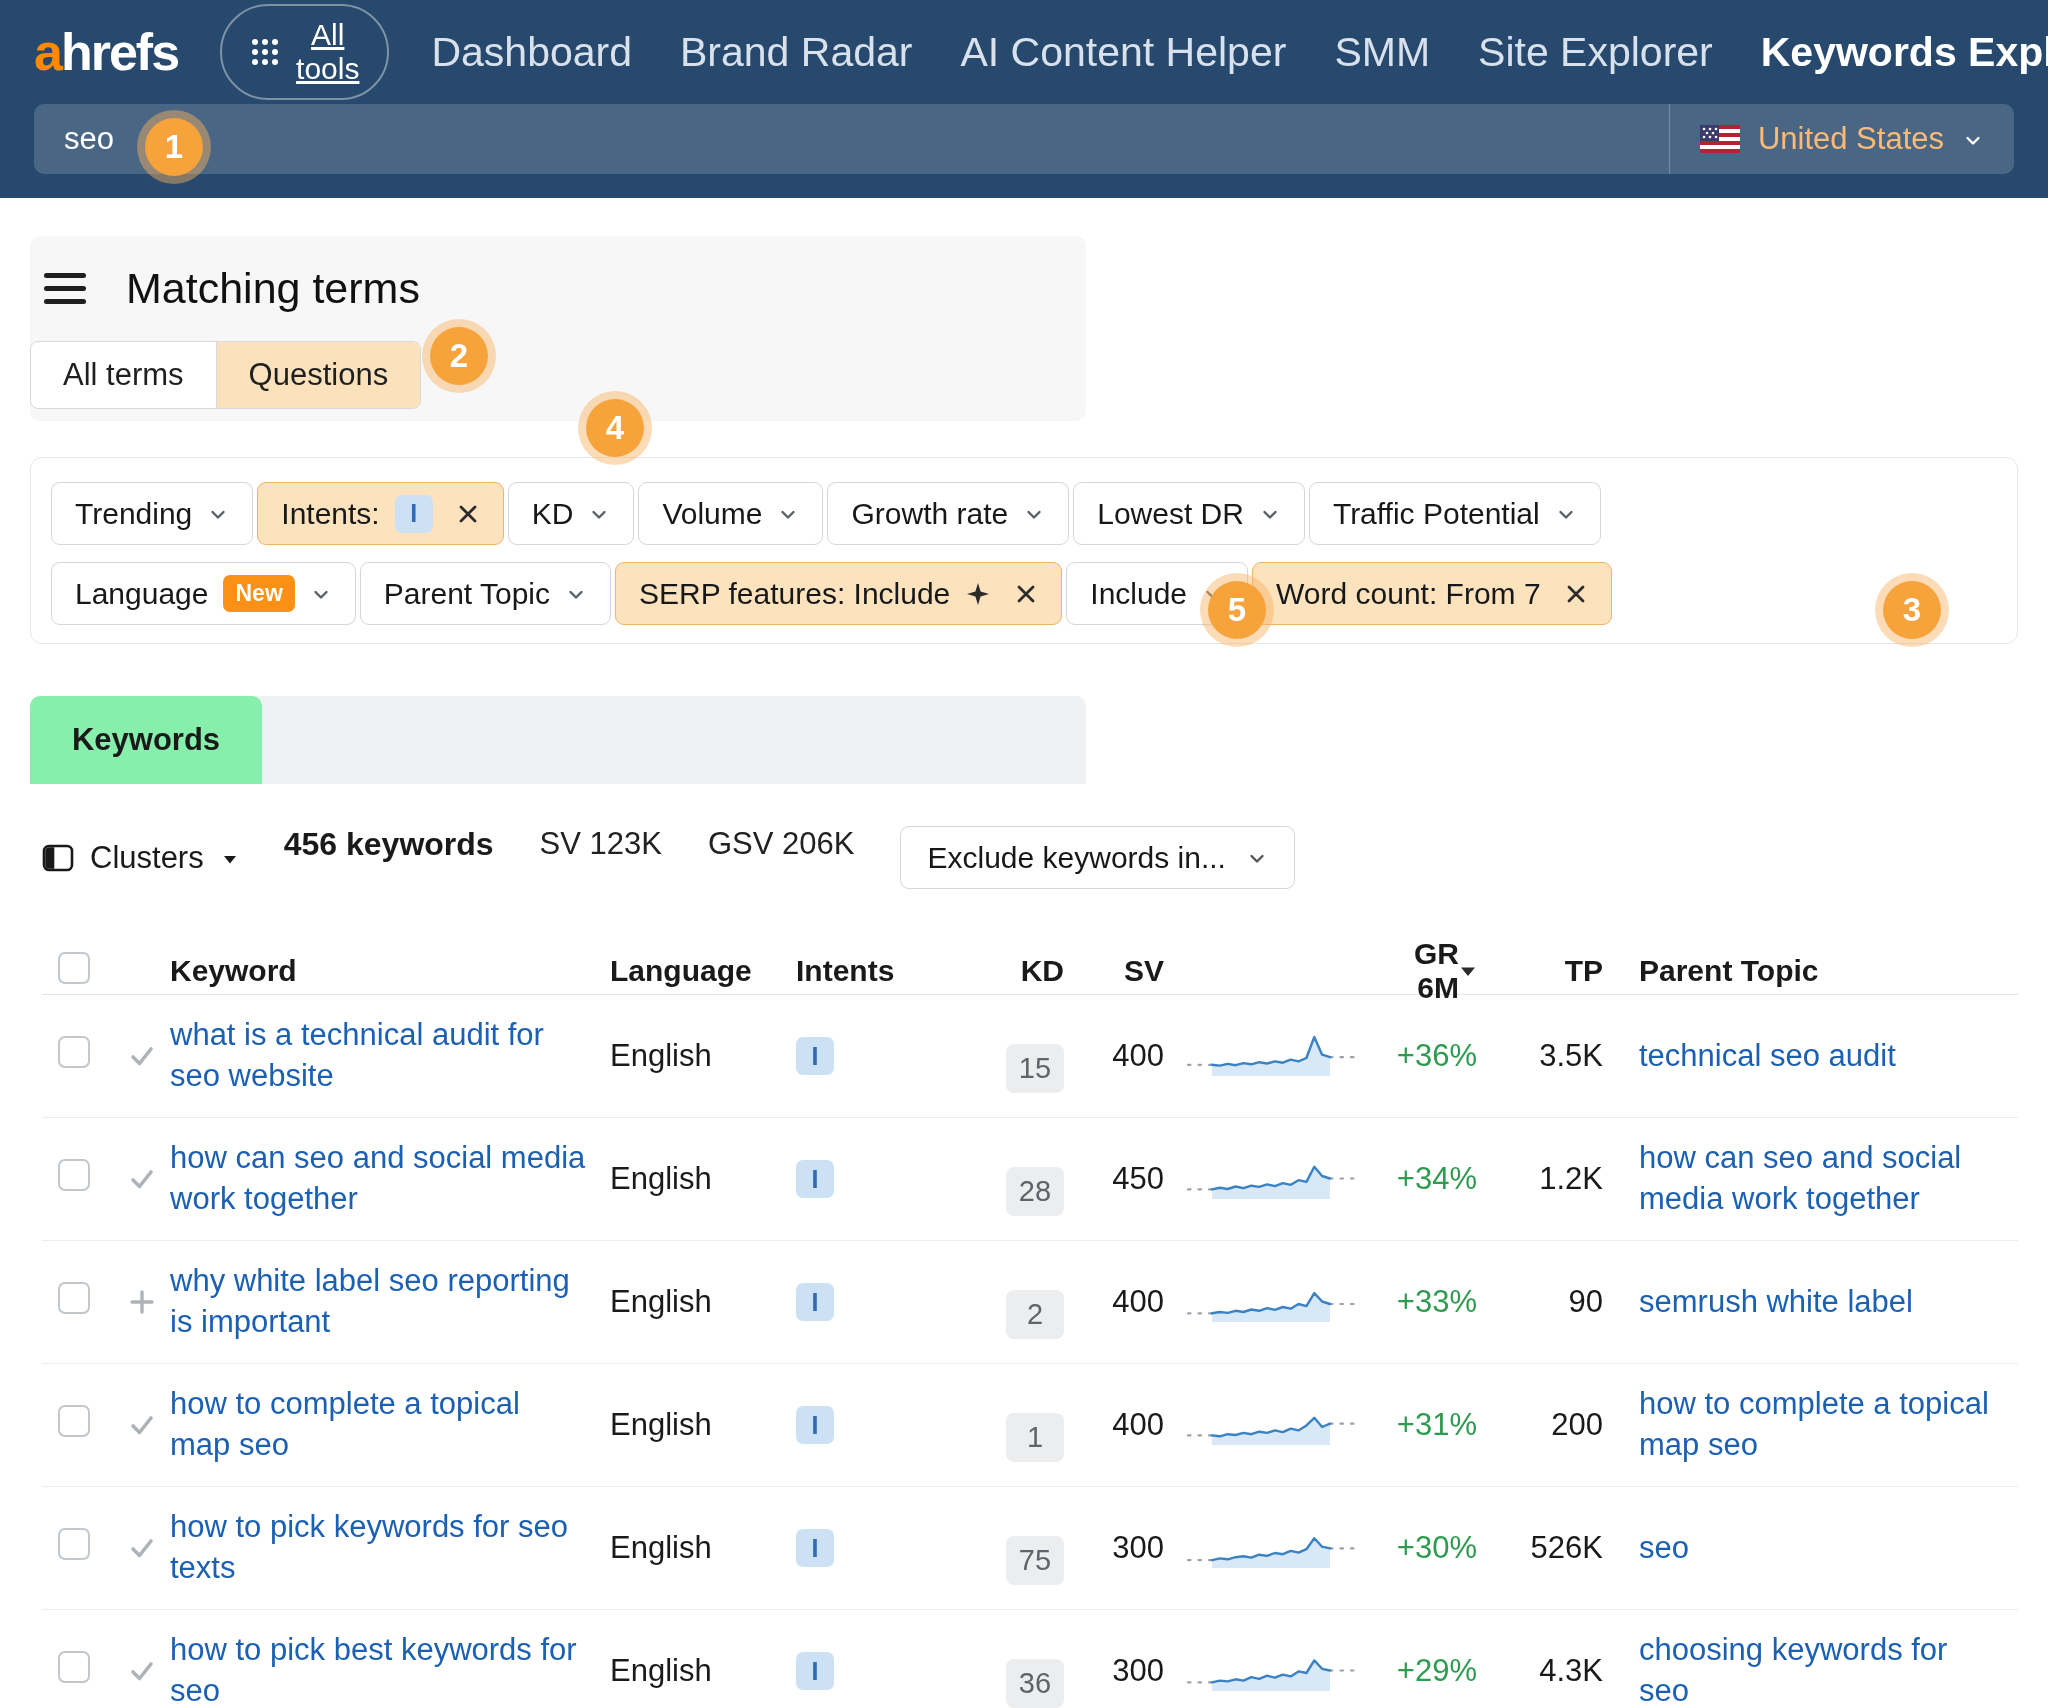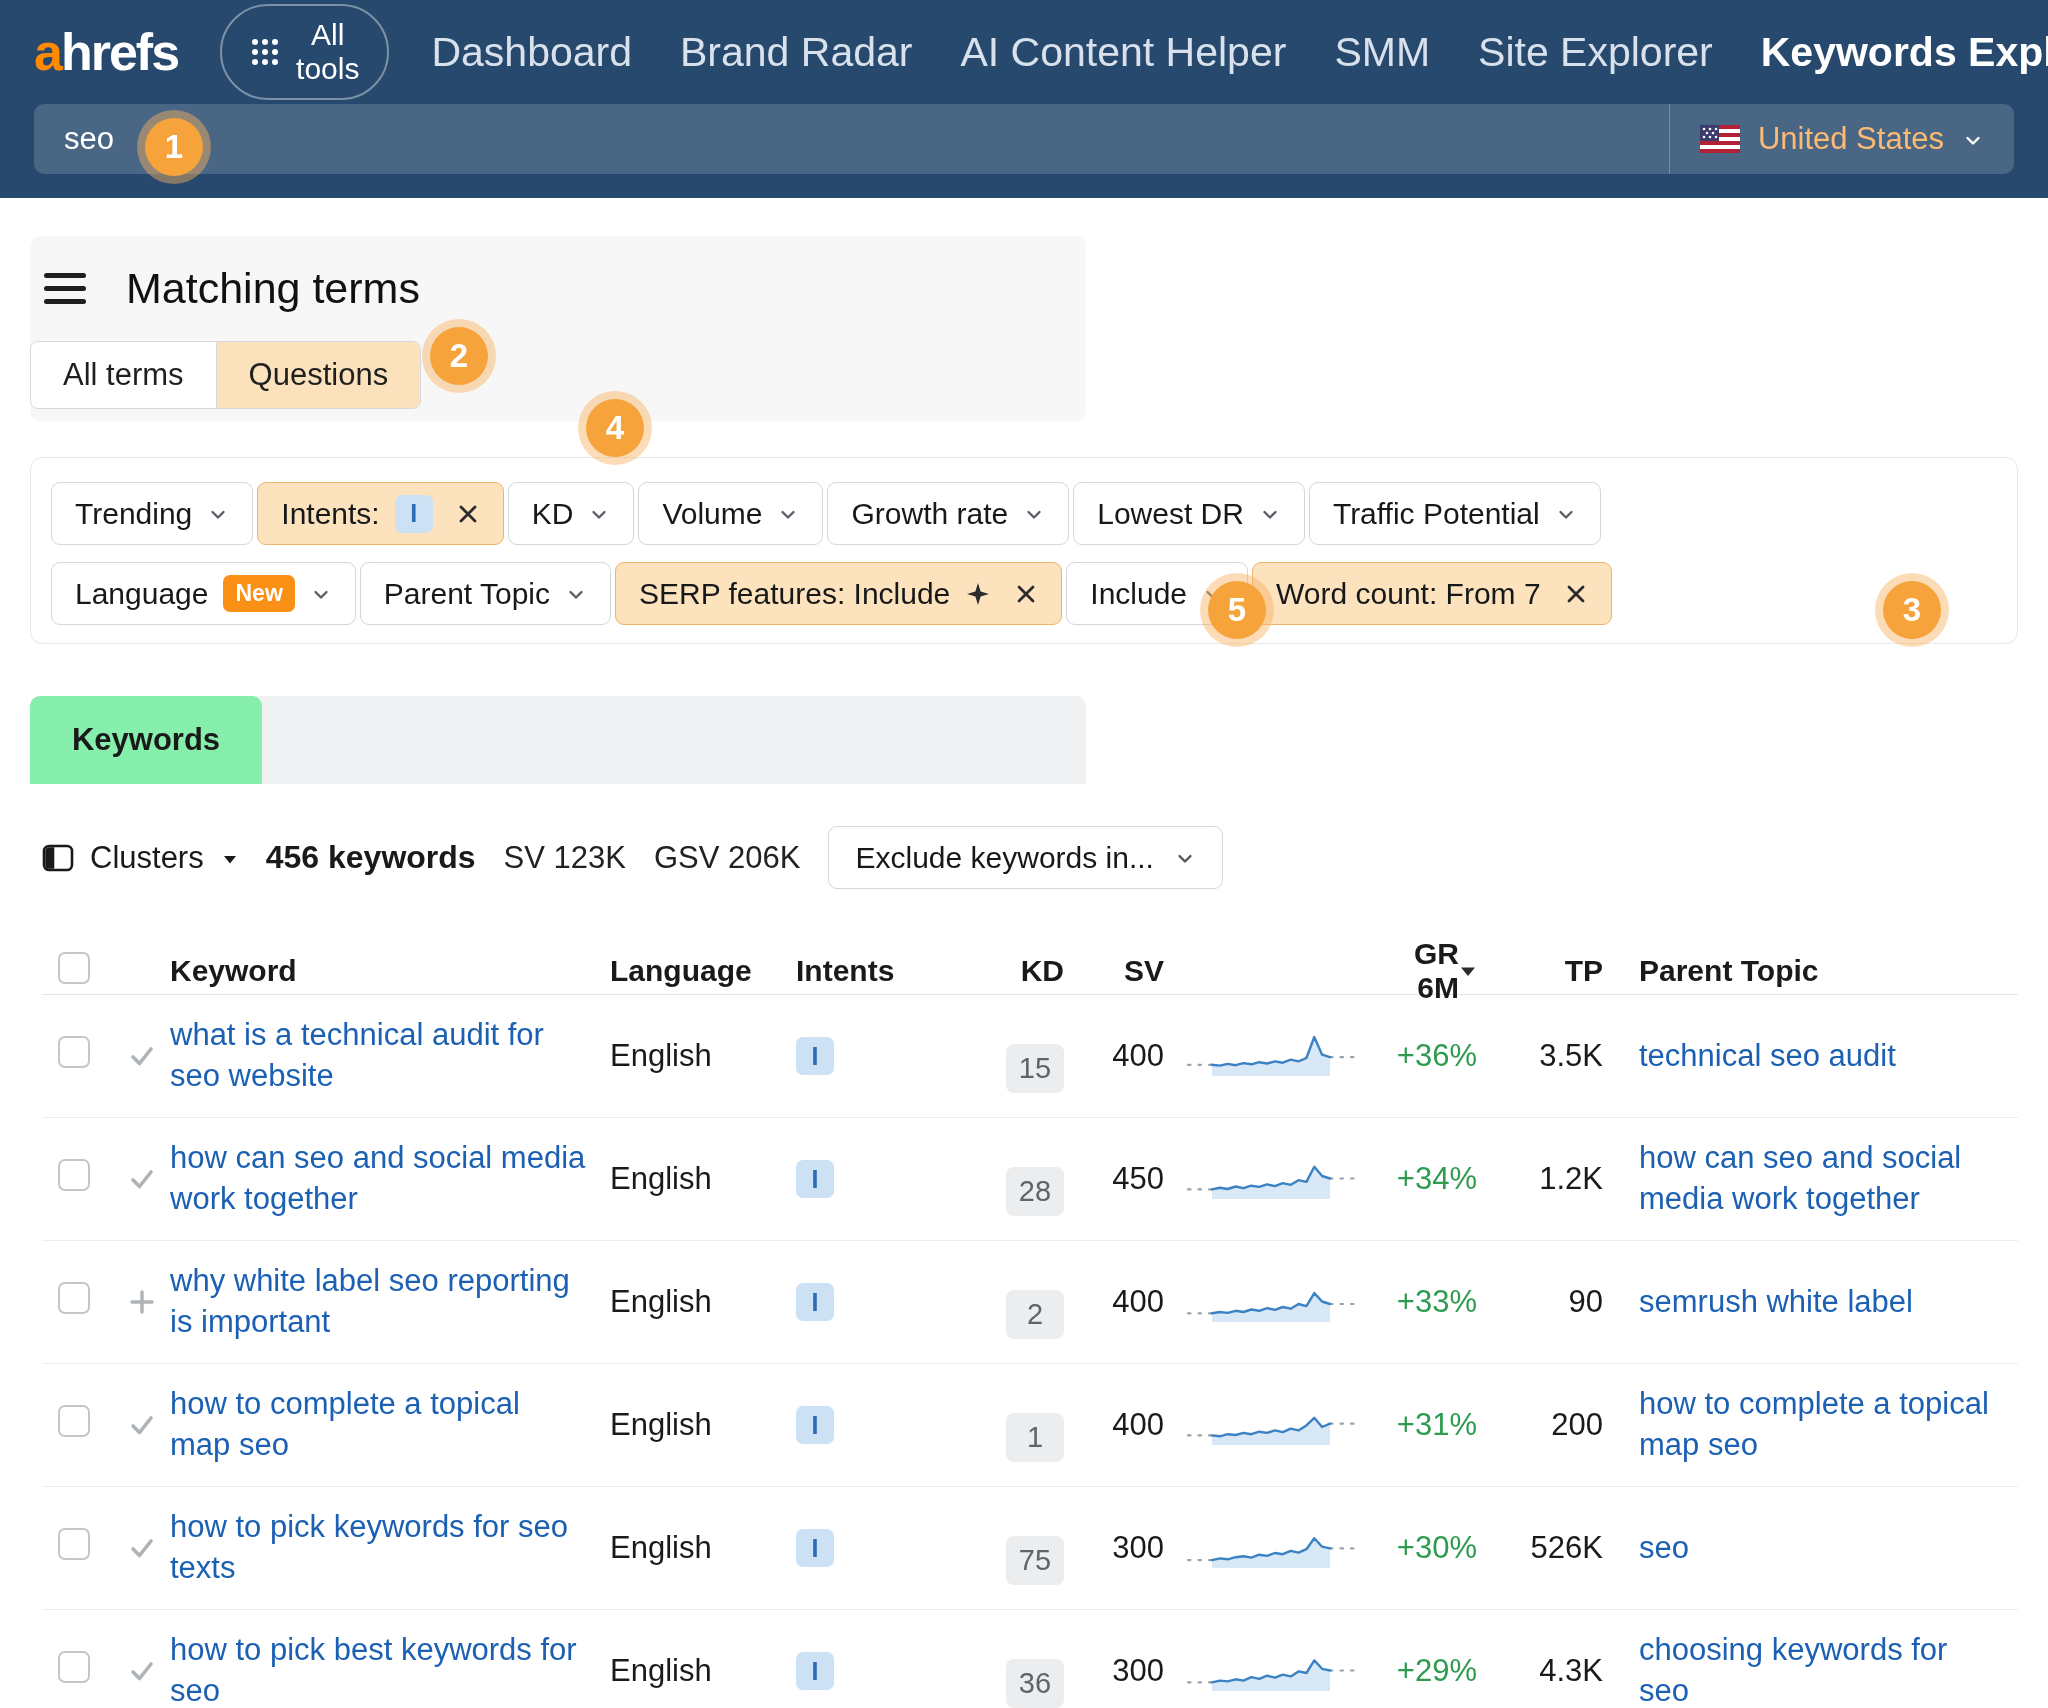--- a/index.html
+++ b/index.html
@@ -6,21 +6,21 @@
   body { background:#e9e9e9; font-family:"Liberation Sans","DejaVu Sans",sans-serif; color:#1a1a1a; }
   .page { position:relative; width:2048px; height:1708px; overflow:hidden; background:#fff; }
 
   
   .topnav { background:#27496d; padding:0 34px 24px; }
   .nav-row { height:104px; display:flex; align-items:center; gap:42px; }
   .logo { font-size:52px; font-weight:800; letter-spacing:-2px; display:flex; cursor:pointer; }
   .logo-a { color:#ff8a00; }
   .logo-rest { color:#fff; }
   .all-tools { display:inline-flex; align-items:center; gap:16px; border:2px solid rgba(255,255,255,.4);
-               border-radius:48px; padding:12px 28px; color:#fff; font-size:30px; background:transparent; cursor:pointer; }
+               border-radius:48px; padding:12px 28px; color:#fff; font-size:30px; background:transparent; cursor:pointer;text-decoration:underline; }
   .nav-items { display:flex; align-items:center; gap:48px; }
   .nav-item { font-size:41px; color:#d9e2ec; cursor:pointer; white-space:nowrap;text-align:center; }
   .nav-item.active { color:#fff; font-weight:700; }
   .search-bar { height:70px; background:#4a6685; border-radius:10px; display:flex; align-items:center; cursor:text; }
   .search-value { flex:1; padding:0 30px; font-size:31px; color:#fff; }
   .country-select { display:flex; align-items:center; gap:18px; height:100%; padding:0 30px;
                     border-left:1px solid rgba(255,255,255,.25); color:#fdba74; font-size:31px; cursor:pointer; }
 
   
   main { padding:0 30px; }
@@ -45,21 +45,21 @@
   .x-btn { display:flex; margin-left:8px; cursor:pointer; }
   .sparkle { display:flex; }
   .intent-badge { min-width:38px; height:38px; padding:0 6px; border-radius:7px; background:#cde1f5; color:#2e6cb5;
                   font-weight:700; font-size:25px; display:inline-flex; align-items:center; justify-content:center; }
   .new-badge { background:#fb9016; color:#fff; border-radius:7px; font-size:23px; font-weight:700; padding:5px 12px; }
 
   
   .content-tabbar { margin-top:52px; width:1056px; height:88px; background:#f0f1f2; border-radius:10px 10px 0 0; display:flex; }
   .keywords-tab { width:232px; background:#86efac; border-radius:10px 10px 0 0; display:flex; align-items:center;
                   justify-content:center; font-size:31px; font-weight:700; cursor:pointer; }
-  .toolbar { margin-top:42px; display:flex; align-items:center; gap:28px; padding-left:12px; font-size:31px; }
+  .toolbar { margin-top:42px; display:flex; gap:46px; padding-left:12px; font-size:31px; }
   .clusters { display:inline-flex; align-items:center; gap:16px; cursor:pointer; }
   .tri { display:inline-flex; margin-left:2px; margin-top:4px; }
   .kw-count { font-weight:700; font-size:32px; }
   .stat { color:#222; }
   .exclude-btn { display:inline-flex; align-items:center; gap:20px; height:63px; padding:0 26px; border:1px solid #d3d6da;
                  border-radius:9px; background:#fff; font-size:30px; cursor:pointer; font-family:inherit; color:#16181a; }
 
   
   .table { margin-top:48px; padding-left:12px; }
   .tgrid { display:grid; grid-template-columns:72px 56px 440px 186px 158px 110px 100px 205px 108px 126px 1fr; align-items:center; }

